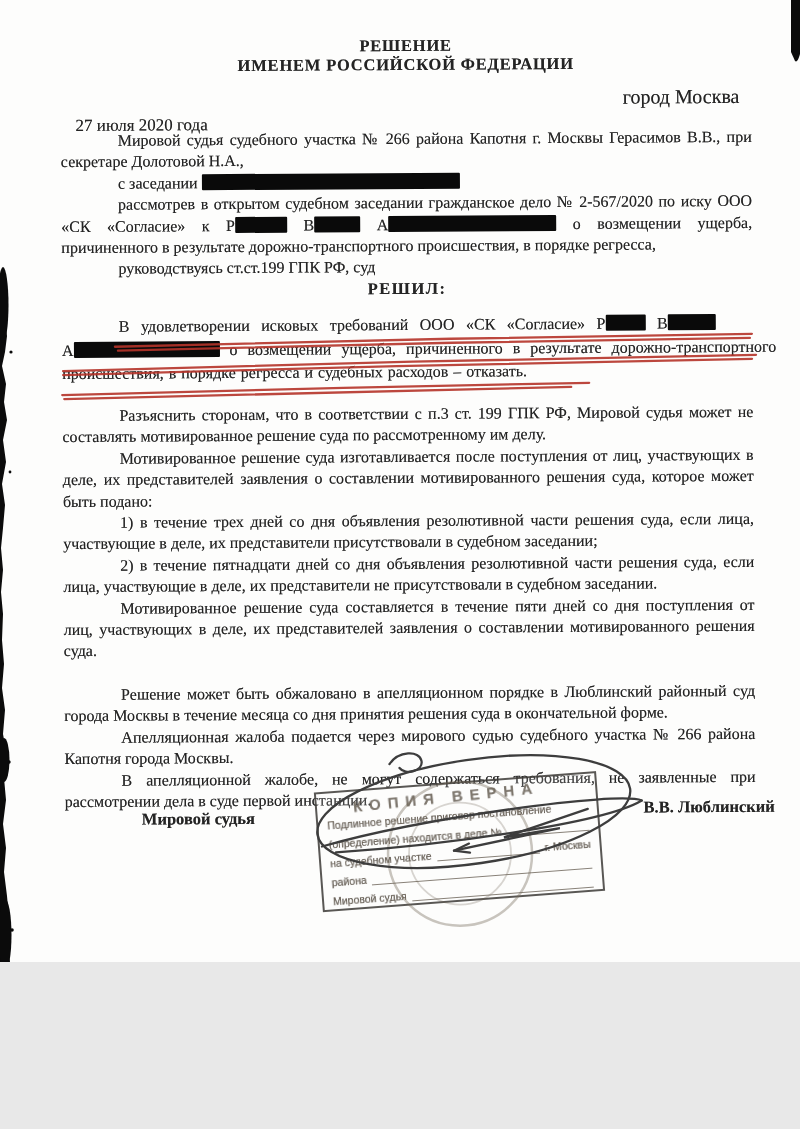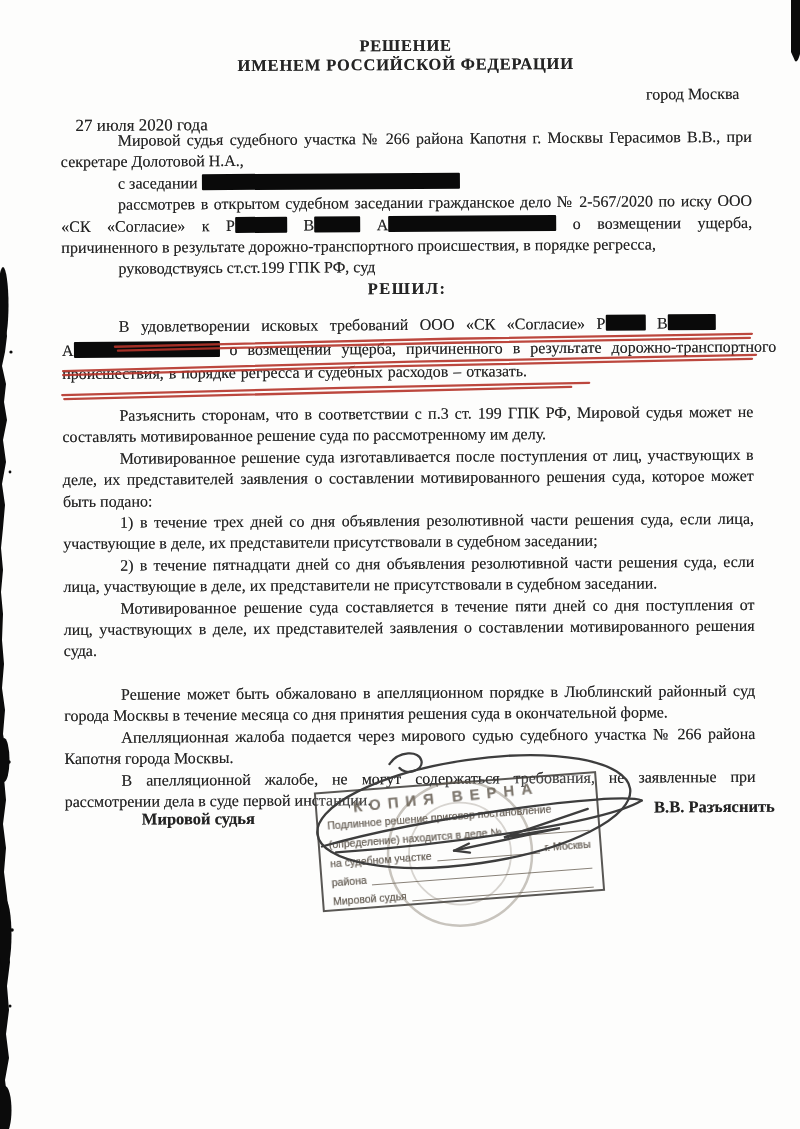--- a/index.html
+++ b/index.html
@@ -1,27 +1,27 @@
 <!DOCTYPE html>
 <html style="--ink: #242424; --redaction: #0a0a0a; --stamp-ink: #6a6156;"><head>
 <meta charset="utf-8">
 <style>
   html,body{margin:0;padding:0;background:#e8e8e8;}
   .page{
-    position:relative;width:800px;height:1129px;background:#fdfdfc;overflow:hidden;
+    position:relative;width:800px;height:962px;background:#fdfdfc;overflow:hidden;
     font-family:"Liberation Serif","DejaVu Serif",serif;color:var(--ink,#242424);
     margin:0 auto;
     text-decoration:underline;
   }
   .content{position:absolute;inset:0;transform:rotate(-0.35deg);transform-origin:400px 520px;z-index:1;}
   .content *{text-shadow:0 0 .5px rgba(25,25,25,.55);}
   .title-block{position:absolute;top:36px;left:63px;width:691px;text-align:center;
     font-weight:bold;font-size:16.5px;line-height:19px;letter-spacing:.8px;}
   .date{position:absolute;top:114px;left:78px;font-size:17px;}
-  .city{position:absolute;top:87px;right:58px;font-size:16px;}
+  .city{position:absolute;top:87px;right:58px;font-size:20px;}
   .intro{position:absolute;top:128px;left:63px;width:691px;font-size:16px;line-height:21.4px;text-align:justify;}
   .intro p,.maintext p{margin:0;text-indent:57px;}
   .reshil{position:absolute;top:279px;left:63px;width:691px;text-align:center;
     font-weight:bold;font-size:16.5px;letter-spacing:1.5px;}
   .resolution{position:absolute;top:313px;left:63px;width:693px;font-size:16px;line-height:23.5px;}
   .res-line{white-space:nowrap;}
   .maintext{position:absolute;top:403px;left:63px;width:691px;font-size:16px;line-height:21.4px;text-align:justify;}
   .maintext p.gap{margin-top:22px;}
   .redaction{display:inline-block;background:var(--redaction,#0a0a0a);height:16px;
     transform:translateY(2px);border-radius:1px;}
@@ -76,21 +76,21 @@
         <p>Мотивированное решение суда изготавливается после поступления от лиц, участвующих в деле, их представителей заявления о составлении мотивированного решения суда, которое может быть подано:</p>
         <p>1) в течение трех дней со дня объявления резолютивной части решения суда, если лица, участвующие в деле, их представители присутствовали в судебном заседании;</p>
         <p>2) в течение пятнадцати дней со дня объявления резолютивной части решения суда, если лица, участвующие в деле, их представители не присутствовали в судебном заседании.</p>
         <p>Мотивированное решение суда составляется в течение пяти дней со дня поступления от лиц, участвующих в деле, их представителей заявления о составлении мотивированного решения суда.</p>
         <p class="gap">Решение может быть обжаловано в апелляционном порядке в Люблинский районный суд города Москвы в течение месяца со дня принятия решения суда в окончательной форме.</p>
         <p>Апелляционная жалоба подается через мирового судью судебного участка № 266 района Капотня города Москвы.</p>
         <p>В апелляционной жалобе, не могут содержаться требования, не заявленные при рассмотрении дела в суде первой инстанции.</p>
       </div>
 
     <div class="sig-label">Мировой судья</div>
-    <div class="sig-name">В.В. Разъяснить</div>
+    <div class="sig-name">В.В. Люблинский</div>
 
     <div class="stamp">
       <div class="stamp-watermark">КОПИЯ ВЕРНА</div>
       <div id="stamp-lines">
           <div class="stamp-line">
             <span>Подлинное решение приговор постановление</span>
           </div>
           <div class="stamp-line">
             <span>(определение) находится в деле №</span>
             <span class="filler"></span>

